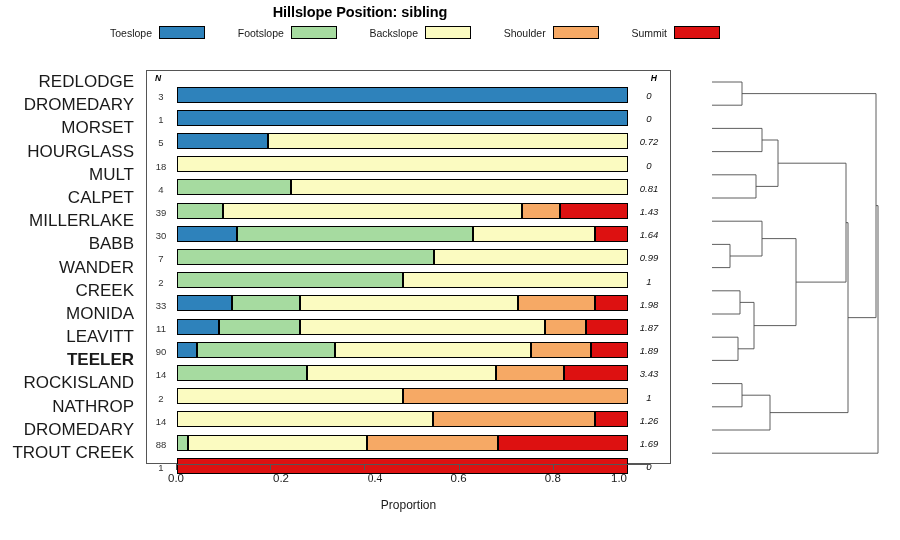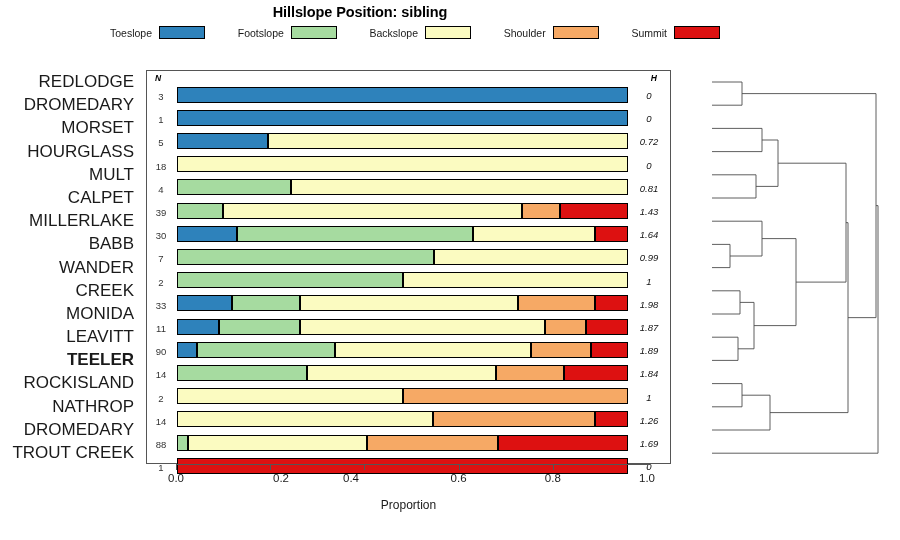--- a/index.html
+++ b/index.html
@@ -353,21 +353,21 @@
         <div class="h-cell">1.89</div>
       </div>
       <div class="plot-row" style="top: 290.4px;">
         <div class="n-cell">14</div>
         <div class="bar-track">
           <div class="seg" style="flex: 0.29 0 0px; background: rgb(166, 219, 160);"></div>
           <div class="seg" style="flex: 0.42 0 0px; background: rgb(251, 251, 193);"></div>
           <div class="seg" style="flex: 0.15 0 0px; background: rgb(246, 169, 101);"></div>
           <div class="seg" style="flex: 0.14 0 0px; background: rgb(221, 17, 17);"></div>
         </div>
-        <div class="h-cell">1.84</div>
+        <div class="h-cell">3.43</div>
       </div>
       <div class="plot-row" style="top: 313.6px;">
         <div class="n-cell">2</div>
         <div class="bar-track">
           <div class="seg" style="flex: 0.5 0 0px; background: rgb(251, 251, 193);"></div>
           <div class="seg" style="flex: 0.5 0 0px; background: rgb(246, 169, 101);"></div>
         </div>
         <div class="h-cell">1</div>
       </div>
       <div class="plot-row" style="top: 336.8px;">
@@ -397,27 +397,27 @@
         <div class="h-cell">0</div>
       </div>
     </div>
 
   <div id="xaxis">
       <div class="xtick" style="left: 0px;"></div>
       <div class="xtick-label" style="left: 0px;">0.0</div>
       <div class="xtick" style="left: 94.2px;"></div>
       <div class="xtick-label" style="left: 105px;">0.2</div>
       <div class="xtick" style="left: 188.4px;"></div>
-      <div class="xtick-label" style="left: 175px;">0.4</div>
+      <div class="xtick-label" style="left: 199px; font-family: Liberation Serif, serif;">0.4</div>
       <div class="xtick" style="left: 282.6px;"></div>
       <div class="xtick-label" style="left: 282.6px;">0.6</div>
       <div class="xtick" style="left: 376.8px;"></div>
       <div class="xtick-label" style="left: 376.8px;">0.8</div>
       <div class="xtick" style="left: 471px;"></div>
-      <div class="xtick-label" style="left: 471px;">1.0</div>
+      <div class="xtick-label" style="left: 443px;">1.0</div>
     </div>
   <div id="xlab">Proportion</div>
 
   <svg id="dendro" viewBox="0 0 210 420">
       <line x1="22" y1="22" x2="52" y2="22" stroke="#4d4d4d" stroke-width="0.9"></line>
       <line x1="22" y1="45.2" x2="52" y2="45.2" stroke="#4d4d4d" stroke-width="0.9"></line>
       <line x1="52" y1="22" x2="52" y2="45.2" stroke="#4d4d4d" stroke-width="0.9"></line>
       <line x1="22" y1="68.4" x2="72" y2="68.4" stroke="#4d4d4d" stroke-width="0.9"></line>
       <line x1="22" y1="91.6" x2="72" y2="91.6" stroke="#4d4d4d" stroke-width="0.9"></line>
       <line x1="72" y1="68.4" x2="72" y2="91.6" stroke="#4d4d4d" stroke-width="0.9"></line>

